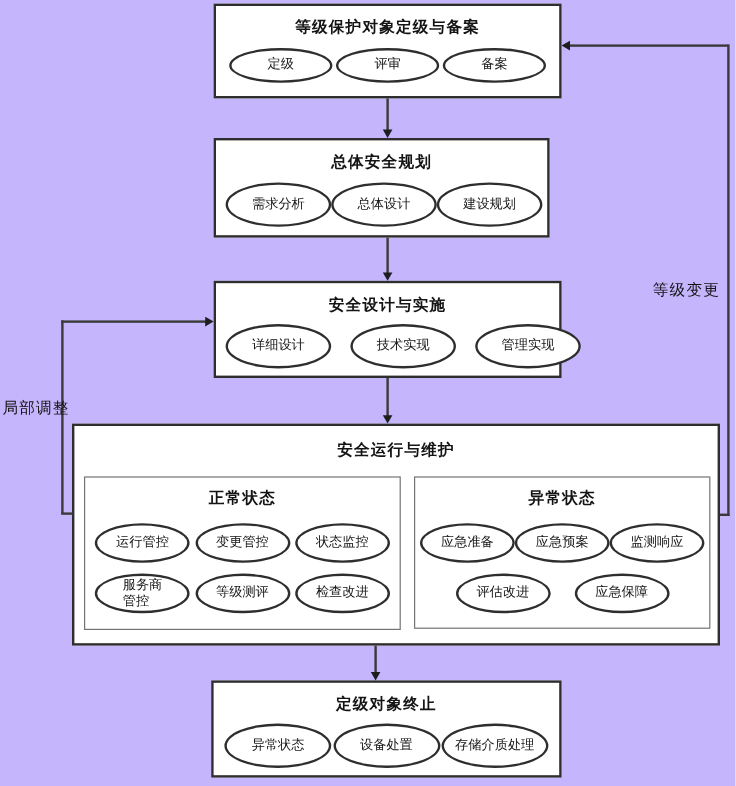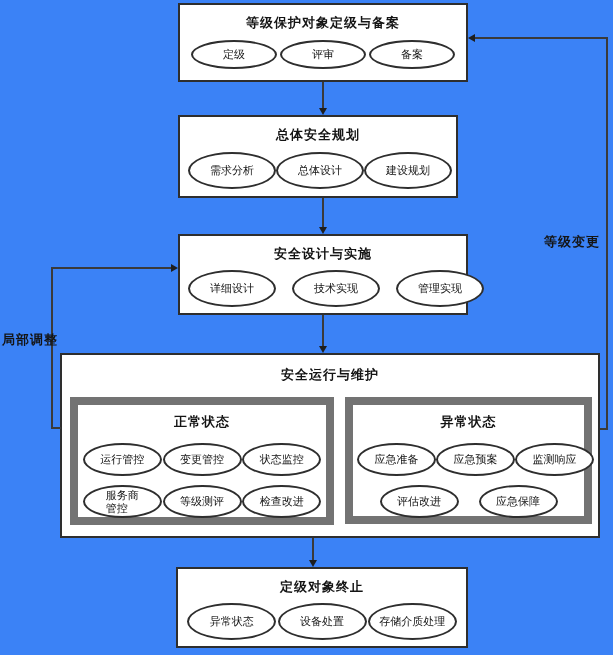--- a/index.html
+++ b/index.html
@@ -1,19 +1,19 @@
 <!DOCTYPE html>
 <html><head>
 <meta charset="utf-8">
 <style>
   html, body { margin: 0; padding: 0; background: #ffffff; }
   .canvas {
     position: relative;
     width: 613px; height: 655px;
-    background: #3b82f6;
+    background: #c4b5fd;
     font-family: "Liberation Sans", "DejaVu Sans", sans-serif;
     color: #141414;
     overflow: hidden;
   }
   .box {
     position: absolute;
     border: 2px solid #2e2e2e;
     background: #ffffff;
     box-sizing: border-box;
   }
@@ -54,21 +54,21 @@
   #box2 .ellipse { width: 88px; height: 37px; }
   
   #box3 { left: 178px; top: 234px; width: 290px; height: 81px; }
   #box3 .ellipse-row { margin-top: 7px; gap: 16px; }
   #box3 .ellipse { width: 88px; height: 37px; }
   
   #box4 { left: 60px;  top: 353px; width: 540px; height: 185px; }
   #box4 .stage-title { margin-top: 11px; }
   .subbox {
     position: absolute;
-    border: 8px solid #737373;
+    border: 1px solid #737373;
     background: #ffffff;
     box-sizing: border-box;
   }
   #sub-normal   { left: 8px;   top: 42px; width: 264px; height: 128px; }
   #sub-abnormal { left: 283px; top: 42px; width: 247px; height: 127px; }
   .sub-title { text-align: center; font-weight: bold; font-size: 13px; margin-top: 8px; letter-spacing: 1px; }
   .subbox .ellipse-row { margin-top: 12px; padding: 0 4px; }
   .subbox .ellipse-row.second { margin-top: 9px; }
   .subbox .ellipse { width: 79px; height: 33px; }
   .ellipse-row.centered { justify-content: center; gap: 20px; }
@@ -88,21 +88,21 @@
     border-top: 4px solid transparent; border-bottom: 4px solid transparent;
     border-right: 7px solid #1e1e1e;
   }
   .arrow-right {
     border-top: 4px solid transparent; border-bottom: 4px solid transparent;
     border-left: 7px solid #1e1e1e;
   }
   .side-label {
     position: absolute;
     font-size: 13px;
-    font-weight: bold;
+    font-weight: normal;
     letter-spacing: 1px;
     color: #141414;
     white-space: nowrap;
   }
   #label-right { left: 544px; top: 233px; }
   #label-left  { left: 2px;   top: 331px; }
 </style>
 </head>
 <body>
 

